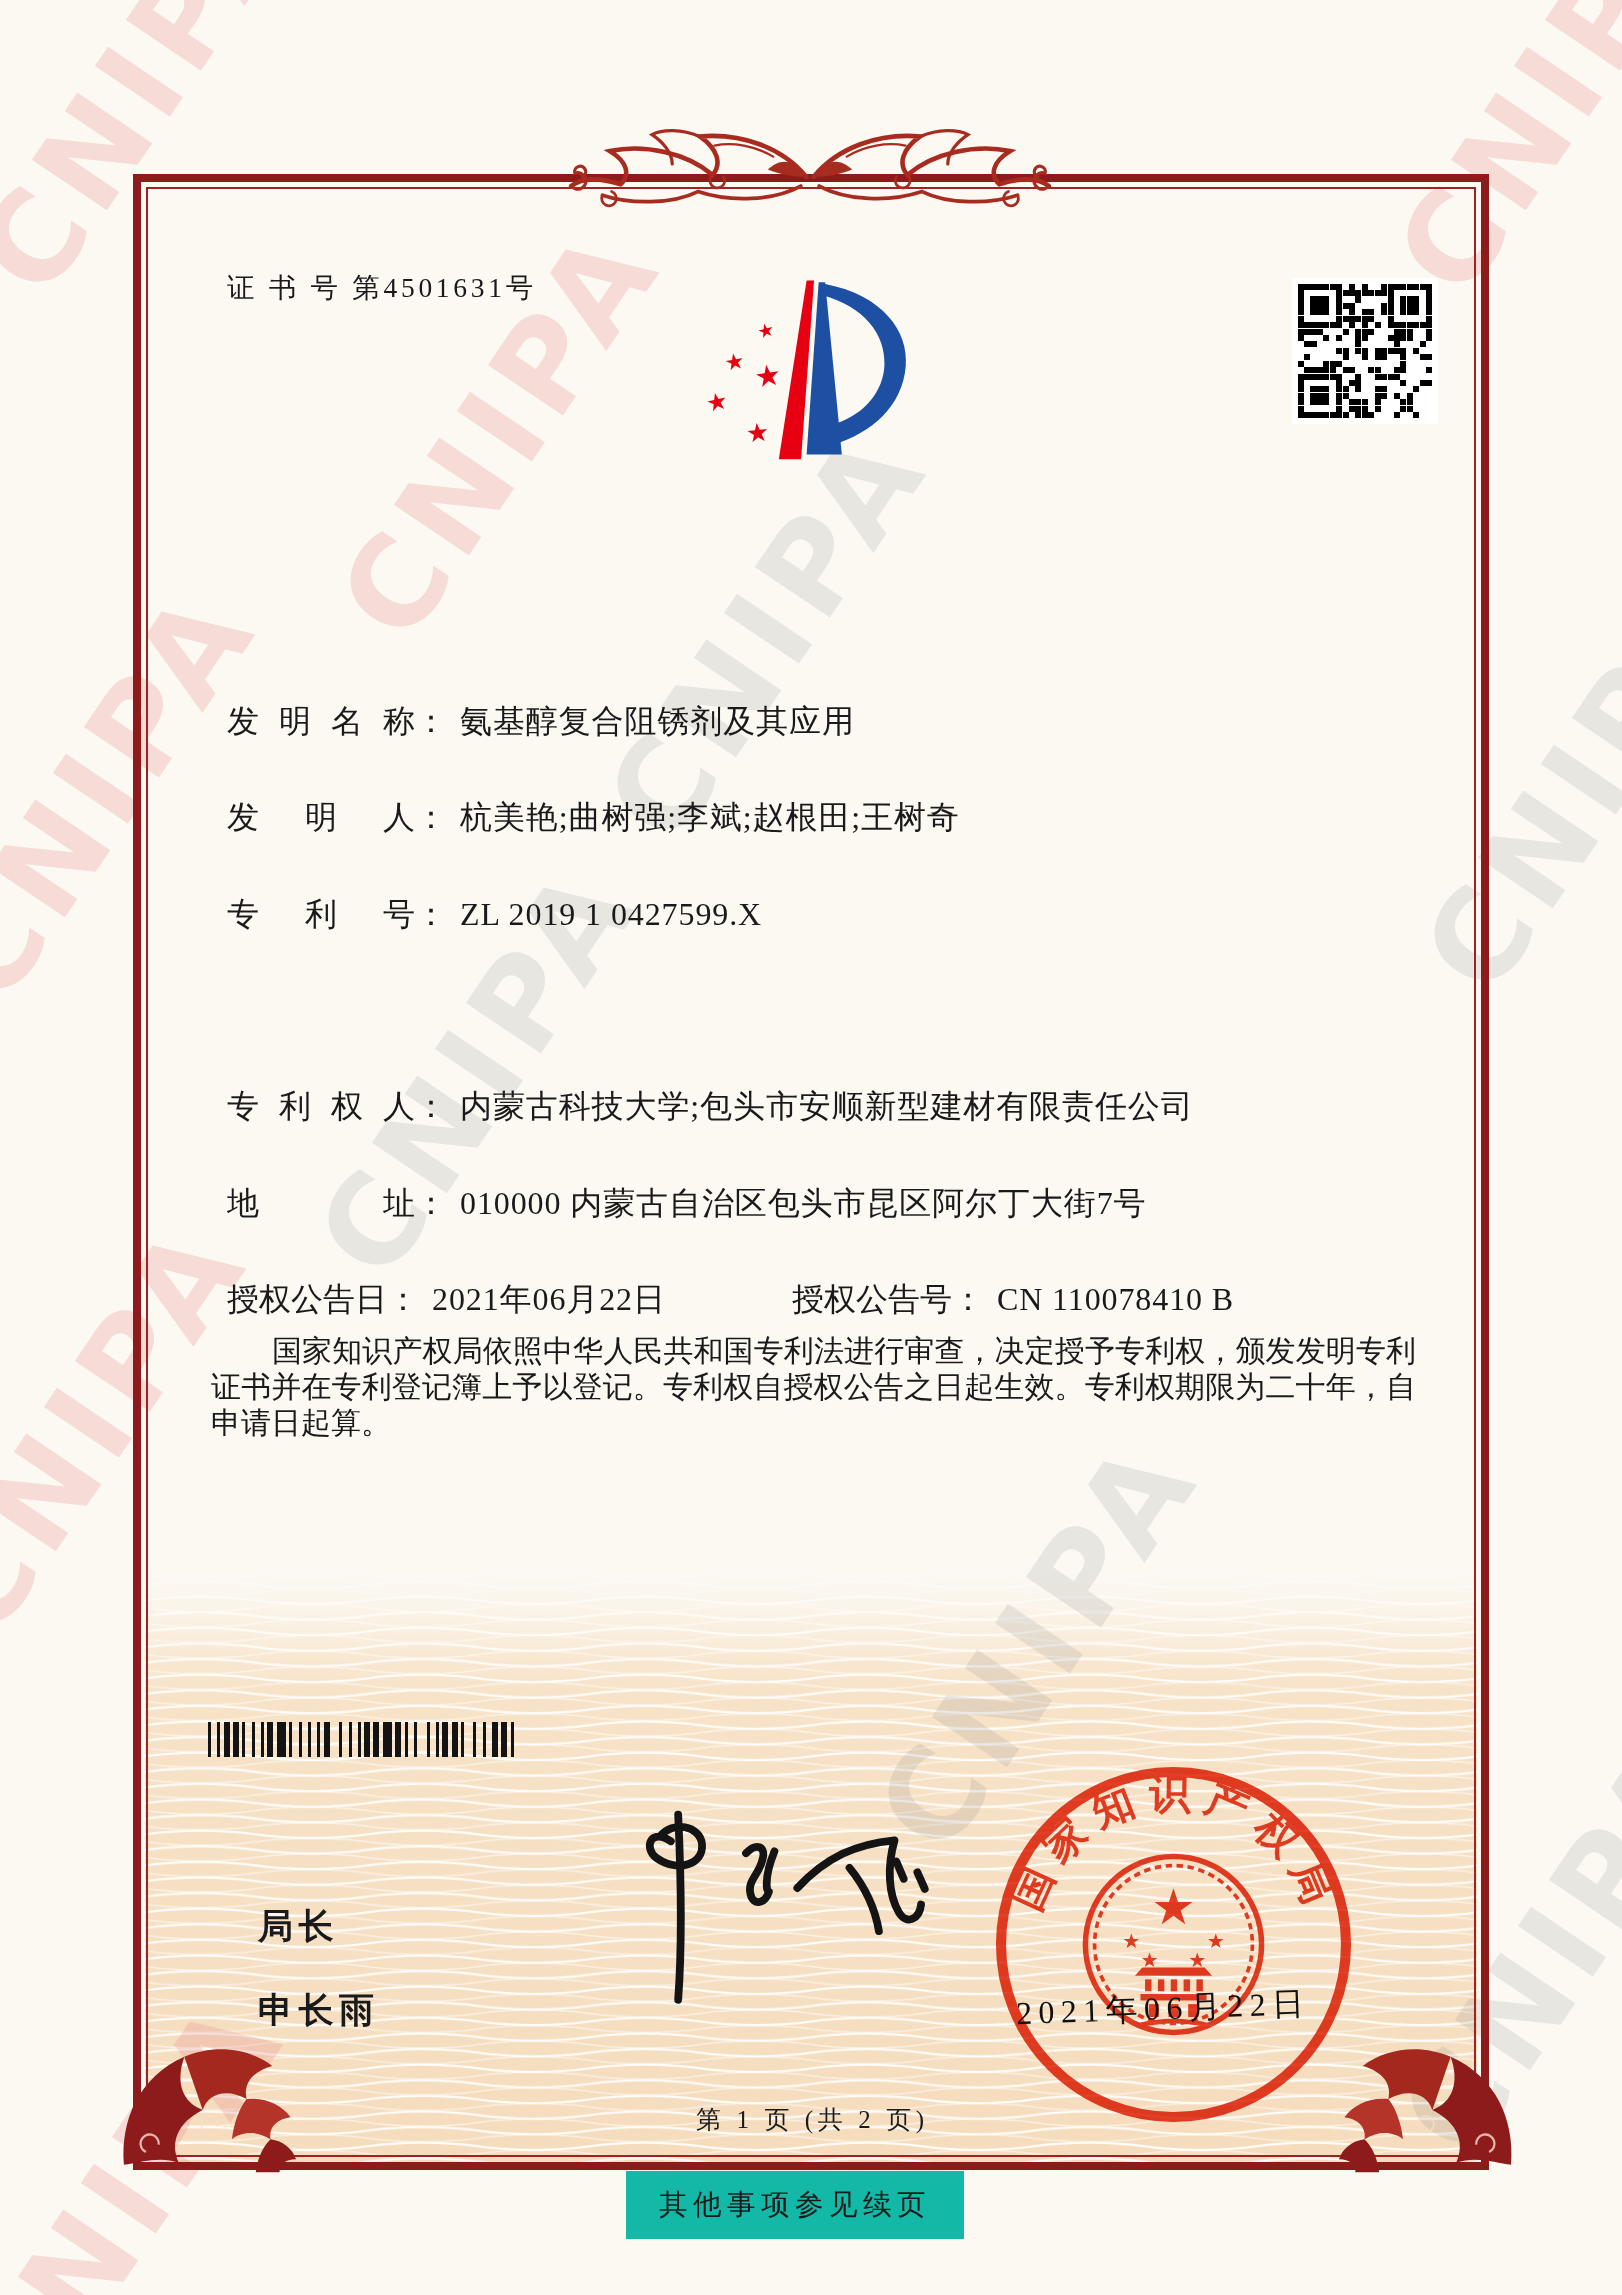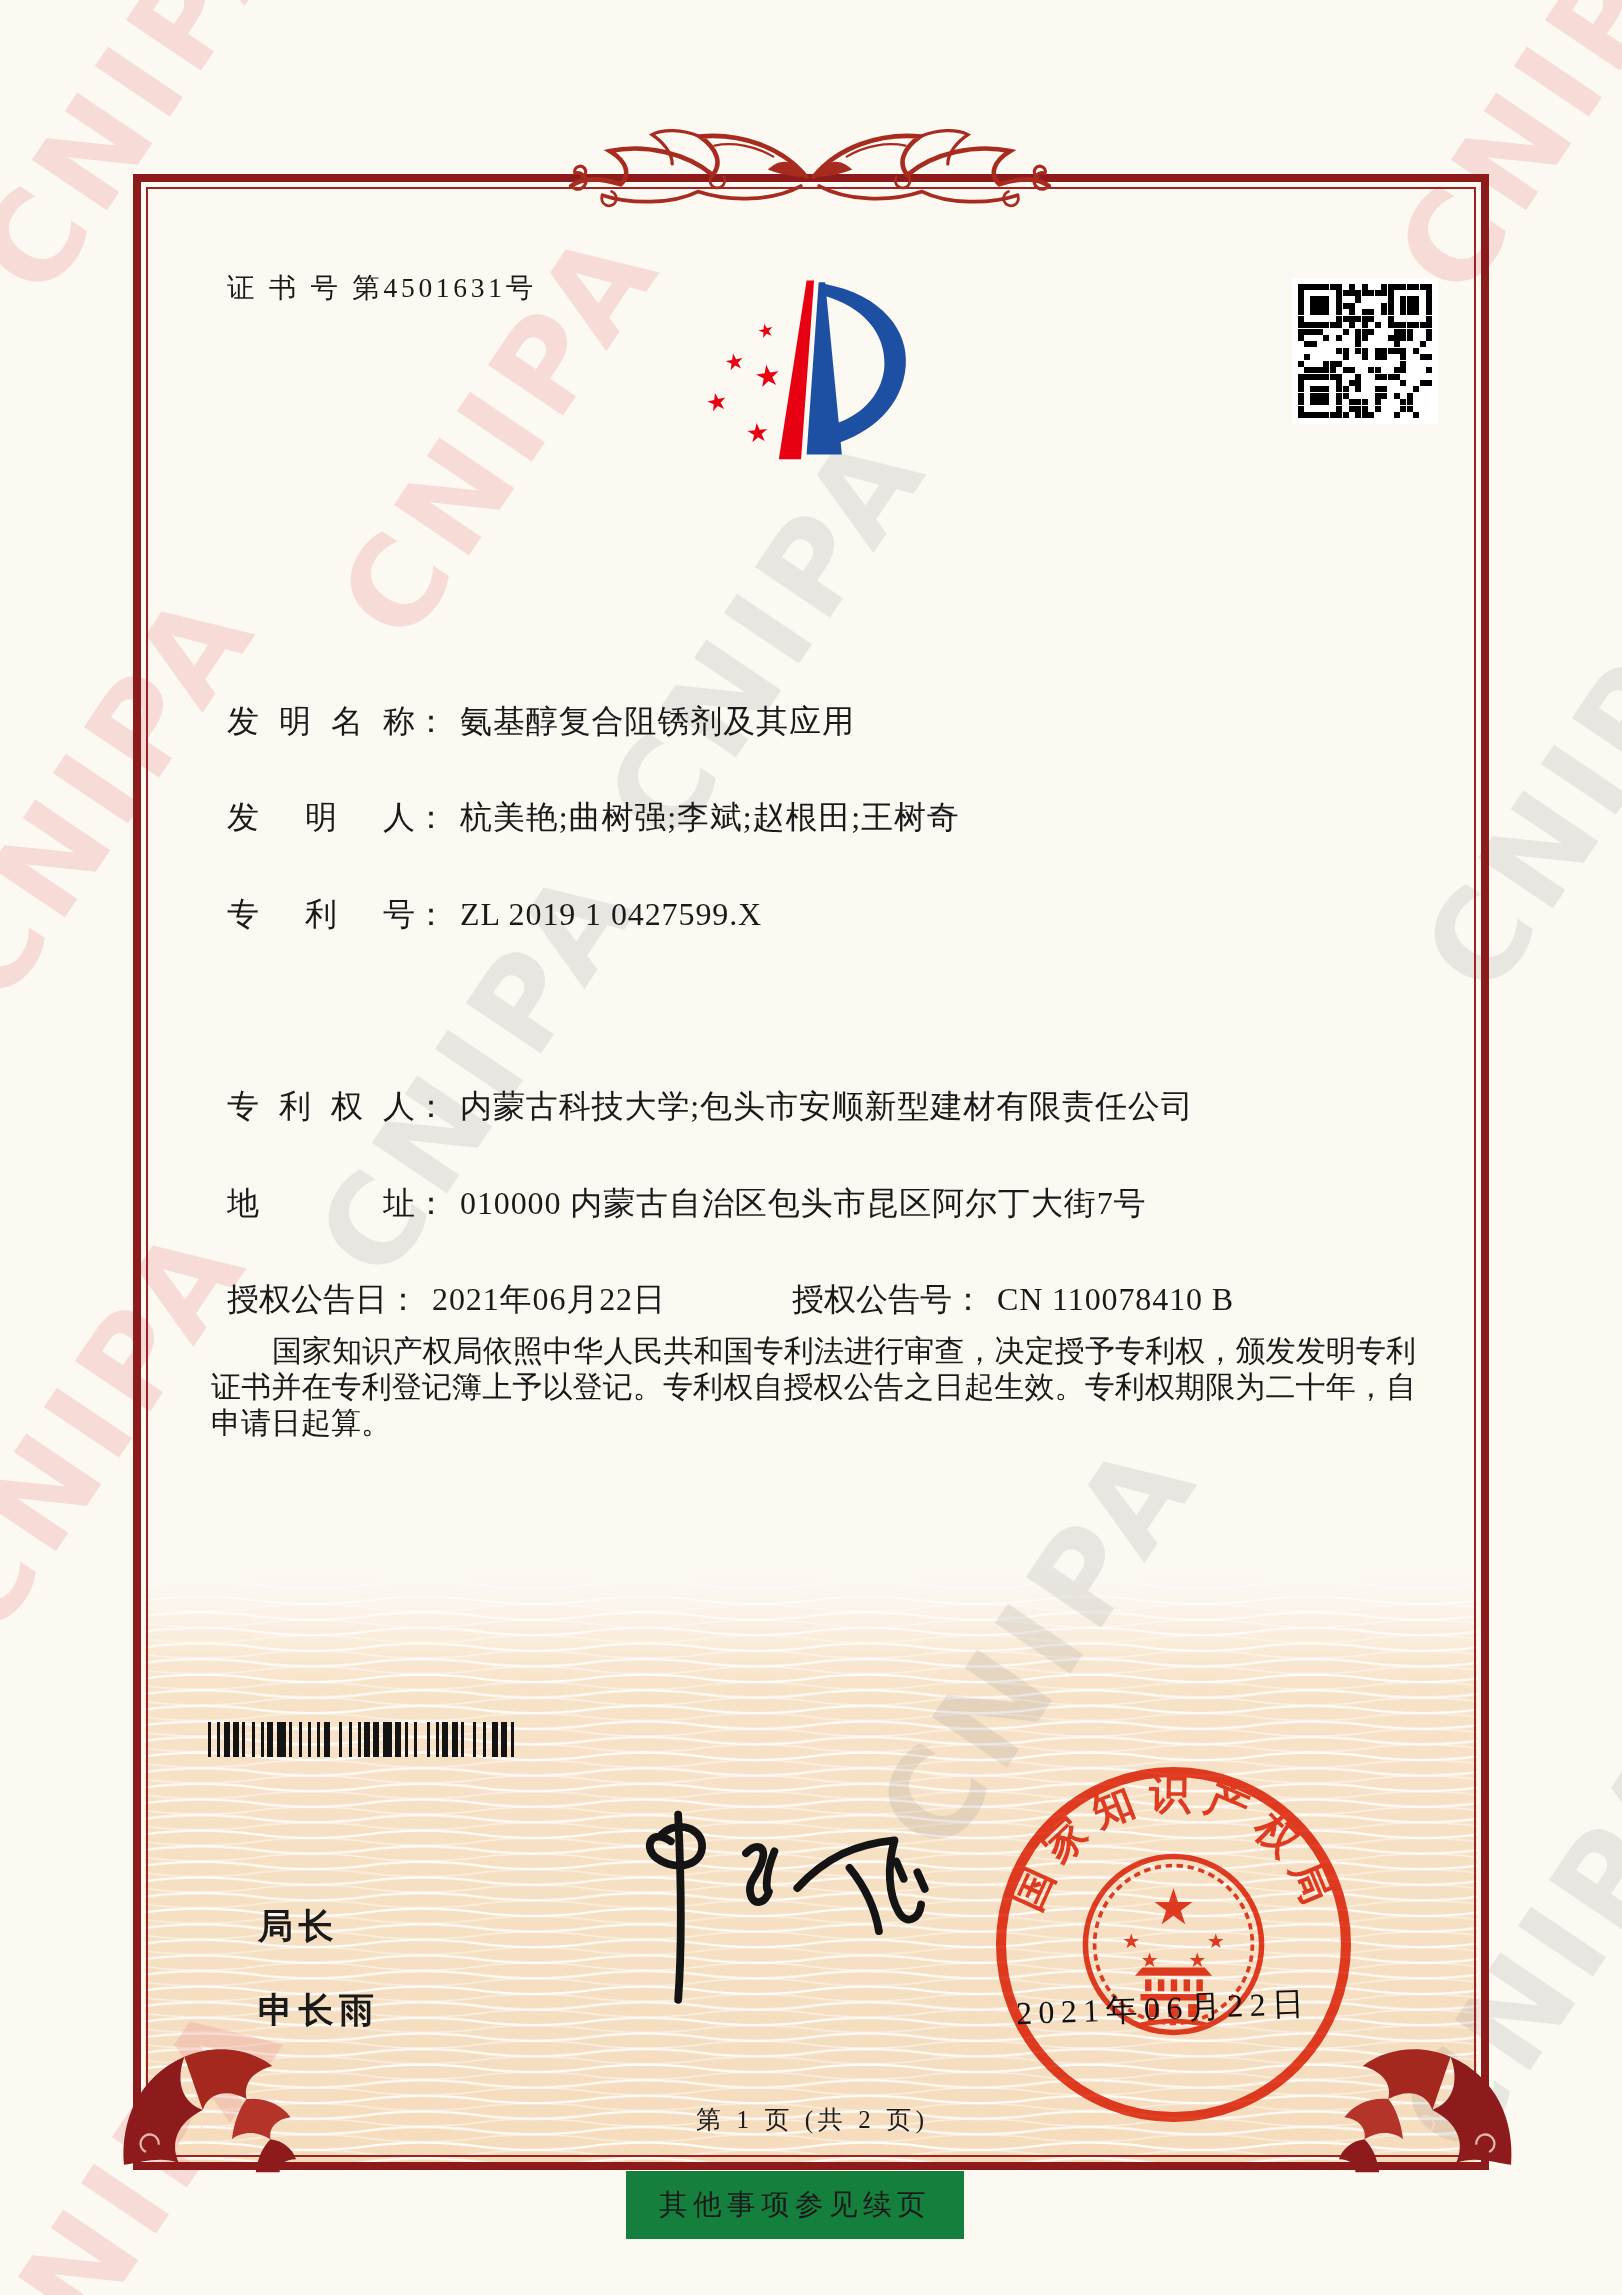--- a/index.html
+++ b/index.html
@@ -66,21 +66,21 @@
     font-weight:600; font-size:35px; letter-spacing:5.5px;}
   .director-title{top:1903px;}
   .director-name{top:1987px;}
   .signature{position:absolute; left:533px; top:1800px; z-index:4;}
   .seal{position:absolute; left:990px; top:1761px; z-index:5; mix-blend-mode:multiply; opacity:.96;}
   .sealdate{position:absolute; left:1016px; top:1987px; z-index:6; font-size:32px; letter-spacing:6.4px;
     white-space:nowrap; transform:rotate(-2deg); color:#101010;}
   .pageinfo{position:absolute; left:696px; top:2103px; z-index:3; font-size:25px; letter-spacing:4.6px; white-space:nowrap;}
   .contnote{
     position:absolute; left:626px; top:2171px; width:338px; height:68px; z-index:4;
-    background:#15803d; text-align:center; line-height:68px; font-size:28.5px; letter-spacing:5.5px;
+    background:#14b8a6; text-align:center; line-height:68px; font-size:28.5px; letter-spacing:5.5px;
   }
 </style>
 </head>
 <body>
 
 <div class="page">
 
   <div class="waveband">
     <svg width="1332" height="601" preserveAspectRatio="none" viewBox="0 0 1451 655">
       <defs>

